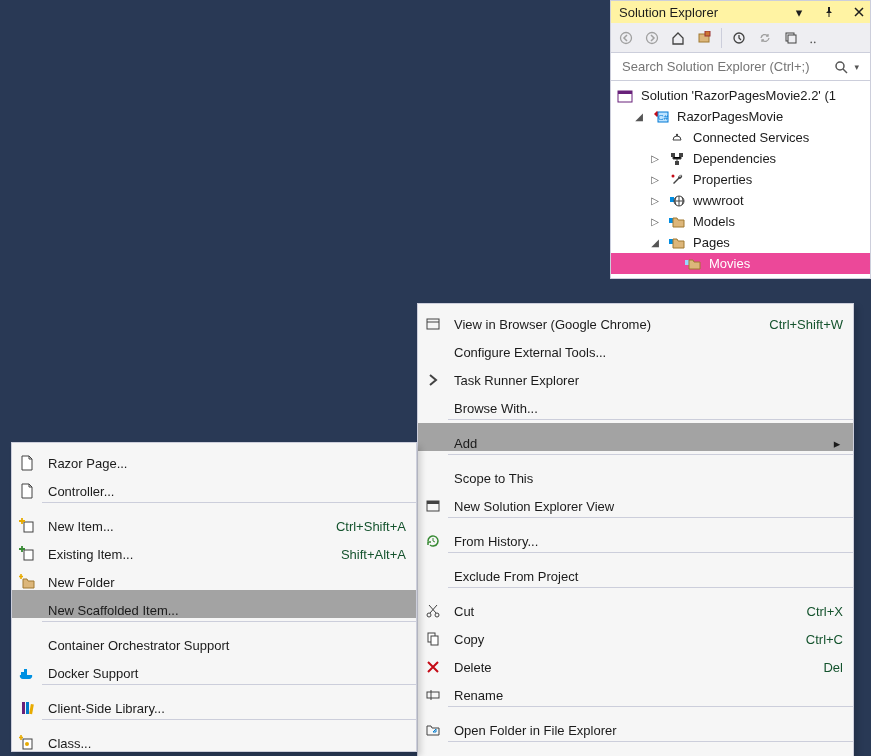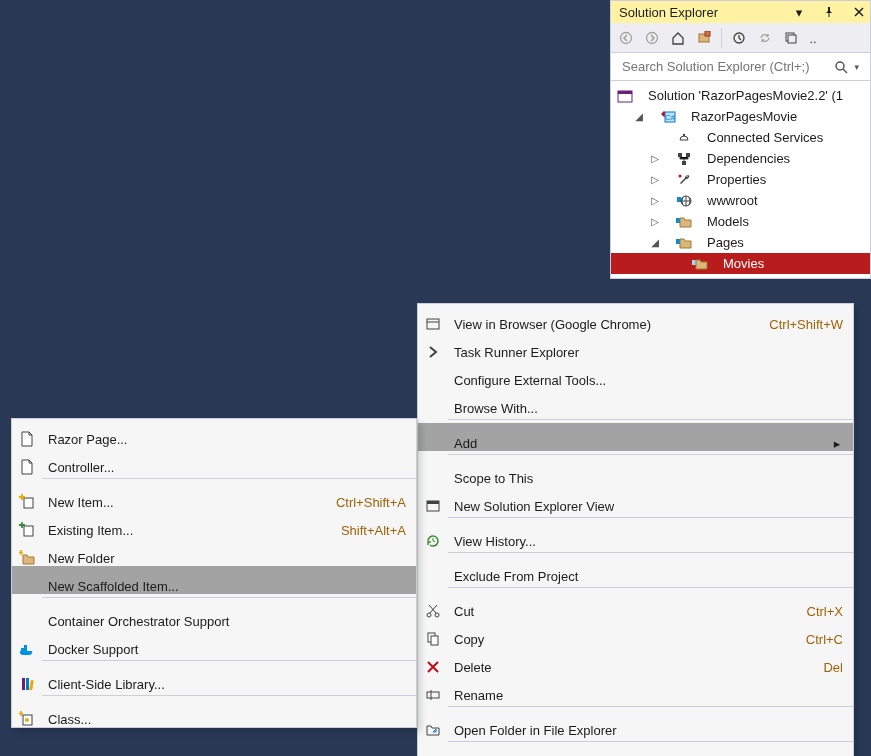--- a/index.html
+++ b/index.html
@@ -47,51 +47,51 @@
   padding:4px 11px;
   height:28px;
   gap:6px;
 }
 .panel-search input {
   flex:1; border:none; outline:none; font:inherit; color:#6a6a6a;
 }
 .tree { padding:4px 0; }
 .tree-row {
   display:flex; align-items:center;
-  height:21px; padding-left:6px; gap:15px;
+  height:21px; padding-left:6px; gap:8px;
   white-space:nowrap;
 }
-.tree-row.sel { background:#b91c1c; color:#fff; }
+.tree-row.sel { background:#ec4899; color:#fff; }
 .exp { width:12px; display:flex; justify-content:center; color:#555; font-size:10px; }
 .tree-row.sel .exp { color:#fff; }
 .ticon { width:16px; height:16px; display:flex; align-items:center; justify-content:center; }
 .indent-1 { padding-left: 22px; }
 .indent-2 { padding-left: 38px; }
 .indent-3 { padding-left: 54px; }
 .bold { font-weight:400; }
 
 .ctxmenu {
   position:absolute;
   background:#f6f6f6;
   border:1px solid #cccedb;
   box-shadow: 4px 4px 6px rgba(0,0,0,0.15);
 }
 .ctx-a { top:303px; left:417px; width:437px; }
-.ctx-b { top:418px; left:11px; width:406px; }
+.ctx-b { top:442px; left:11px; width:406px; }
 .ctx-row {
   display:flex; align-items:center;
   height:28px;
   padding:12px 10px 0 0;
 }
 .ctx-row:hover:not(.nohover), .ctx-row.hover {
   background:#a3a3a3;
 }
 .ctx-iconcell { width:30px; display:flex; justify-content:center; }
 .ctx-label { flex:1; padding-left:6px; }
-.ctx-short { color:#a16207; padding-left:12px; }
+.ctx-short { color:#14532d; padding-left:12px; }
 .ctx-sep { height:1px; background:#cccedb; margin:3px 0 3px 30px; }
 .ctx-arrow { width:12px; text-align:center; }
 
 svg { display:block; }
 </style>
 </head>
 <body>
 
 <div class="panel">
   <div class="panel-titlebar">
@@ -268,30 +268,30 @@
     <span class="ctx-iconcell">
         <svg width="16" height="16" viewBox="0 0 16 16">
           <rect x="2" y="3" width="12" height="10" fill="none" stroke="#424242"></rect>
           <path d="M2 6h12" stroke="#424242"></path>
         </svg>
       </span>
     <span class="ctx-label">View in Browser (Google Chrome)</span>
     <span class="ctx-short">Ctrl+Shift+W</span>
   </div>
   <div class="ctx-row">
+    <span class="ctx-iconcell"></span>
+    <span class="ctx-label">Configure External Tools...</span>
+  </div>
+  <div class="ctx-row">
     <span class="ctx-iconcell">
         <svg width="14" height="14" viewBox="0 0 14 14">
           <path d="M4 2l6 5-6 5" fill="none" stroke="#424242" stroke-width="2"></path>
         </svg>
       </span>
     <span class="ctx-label">Task Runner Explorer</span>
-  </div>
-  <div class="ctx-row">
-    <span class="ctx-iconcell"></span>
-    <span class="ctx-label">Configure External Tools...</span>
   </div>
   <div class="ctx-row">
     <span class="ctx-iconcell"></span>
     <span class="ctx-label">Browse With...</span>
   </div>
   <div class="ctx-sep"></div>
   <div class="ctx-row hover">
     <span class="ctx-iconcell"></span>
     <span class="ctx-label">Add</span>
     <span class="ctx-arrow">▸</span>
@@ -312,21 +312,21 @@
   </div>
   <div class="ctx-sep"></div>
   <div class="ctx-row">
     <span class="ctx-iconcell">
         <svg width="16" height="16" viewBox="0 0 16 16">
           <path d="M3 8a5 5 0 1 1 2 4" fill="none" stroke="#388a34" stroke-width="1.5"></path>
           <path d="M3 12v-3h3" fill="none" stroke="#388a34" stroke-width="1.5"></path>
           <path d="M8 5v3l2 1" stroke="#388a34" fill="none"></path>
         </svg>
       </span>
-    <span class="ctx-label">View History...</span>
+    <span class="ctx-label">From History...</span>
   </div>
   <div class="ctx-sep"></div>
   <div class="ctx-row">
     <span class="ctx-iconcell"></span>
     <span class="ctx-label">Exclude From Project</span>
   </div>
   <div class="ctx-sep"></div>
   <div class="ctx-row">
     <span class="ctx-iconcell">
         <svg width="16" height="16" viewBox="0 0 16 16">

